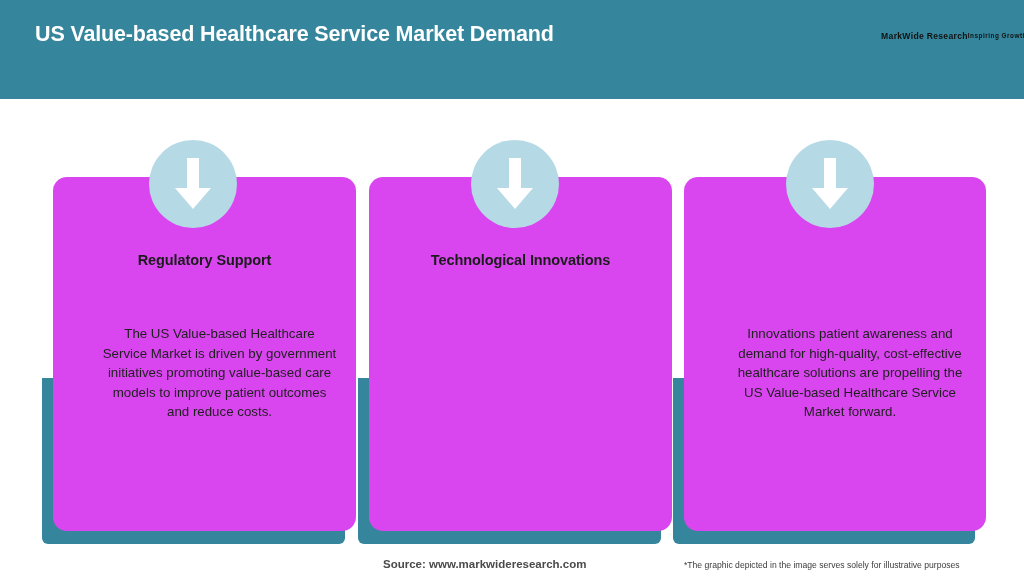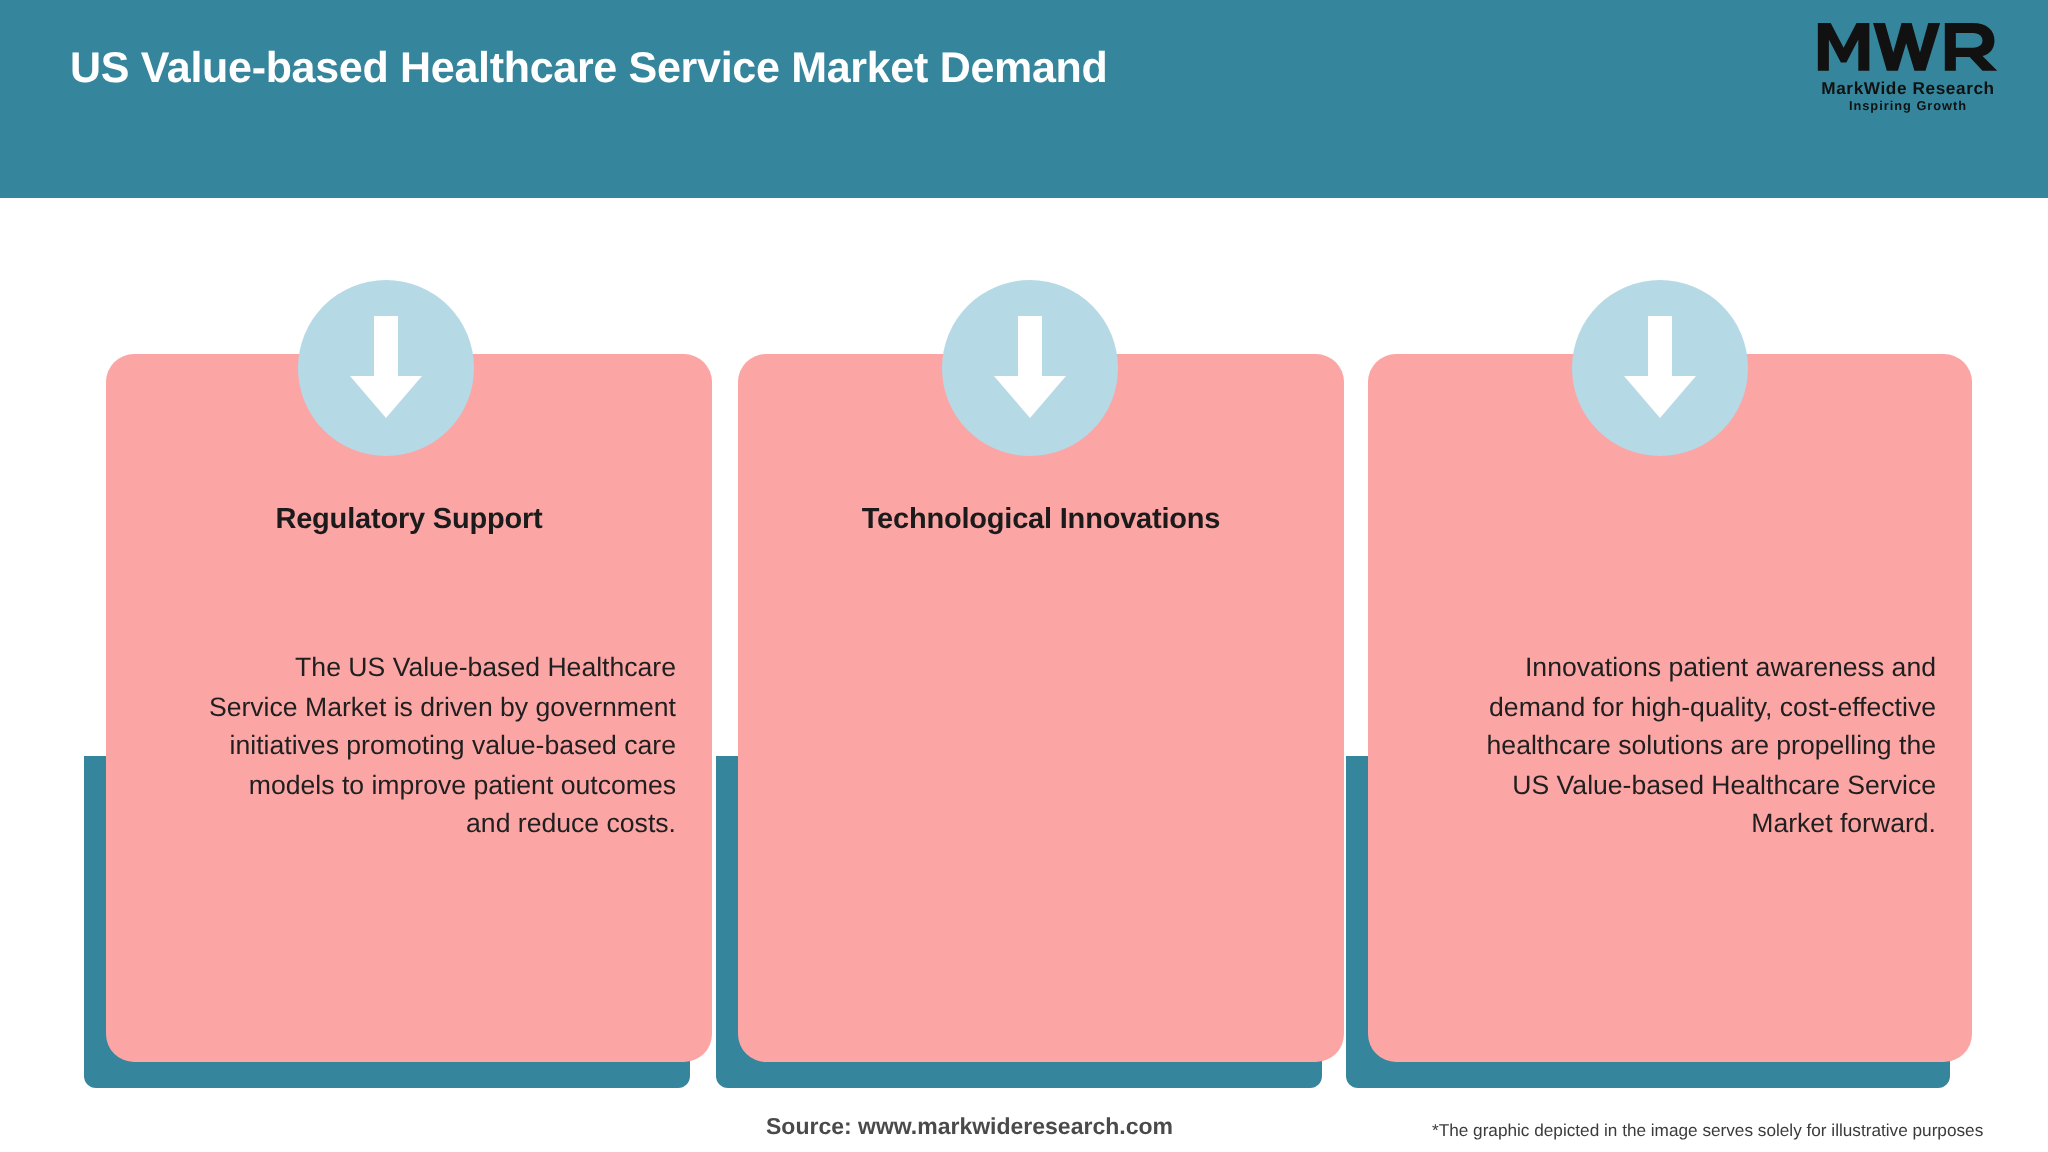--- a/index.html
+++ b/index.html
@@ -38,23 +38,23 @@
   }
 
   
   .logo {
     position: absolute;
     right: 16px;
     top: 8px;
     width: 108px;
     height: 54px;
     display: flex;
-    flex-direction: column;
+    flex-direction: row;
     align-items: center;
-    justify-content: flex-start;
+    justify-content: center;
   }
   .logo-mark {
     display: block;
     width: 92px;
     height: 30px;
   }
   .logo-name {
     font-size: 8.6px;
     font-weight: bold;
     color: #111111;
@@ -84,21 +84,21 @@
     height: 166px;     
     background: #35869c;
     border-radius: 0 0 6px 6px;
   }
   .card {
     position: absolute;
     left: 11px;
     top: 0;
     width: 100%;
     height: 354px;     
-    background: #fca5a5;
+    background: #d946ef;
     border-radius: 14px;
   }
   .card-heading {
     position: absolute;
     left: 0;
     right: 0;
     top: 75px;
     text-align: center;
     font-size: 14.5px;
     font-weight: bold;
@@ -107,21 +107,21 @@
     letter-spacing: -0.1px;
   }
   .card-body {
     position: absolute;
     left: 20px;
     right: 18px;
     top: 147px;
     font-size: 13.3px;
     line-height: 19.6px;
     color: #1f1f1f;
-    text-align: right;
+    text-align: center;
     margin-left: 28px;
   }
 
   
   .circle {
     position: absolute;
     top: 140px;
     width: 88px;
     height: 88px;
     border-radius: 50%;
@@ -141,21 +141,21 @@
     left: 383px;
     top: 558px;
     font-size: 11.5px;
     font-weight: bold;
     color: #4a4a4a;
     font-stretch: condensed;
     white-space: nowrap;
   }
   .footer-disclaimer {
     position: absolute;
-    left: 716px;
+    left: 684px;
     top: 560px;
     font-size: 8.6px;
     color: #3b3b3b;
     font-stretch: condensed;
     white-space: nowrap;
   }
 </style>
 </head>
 <body>
 

